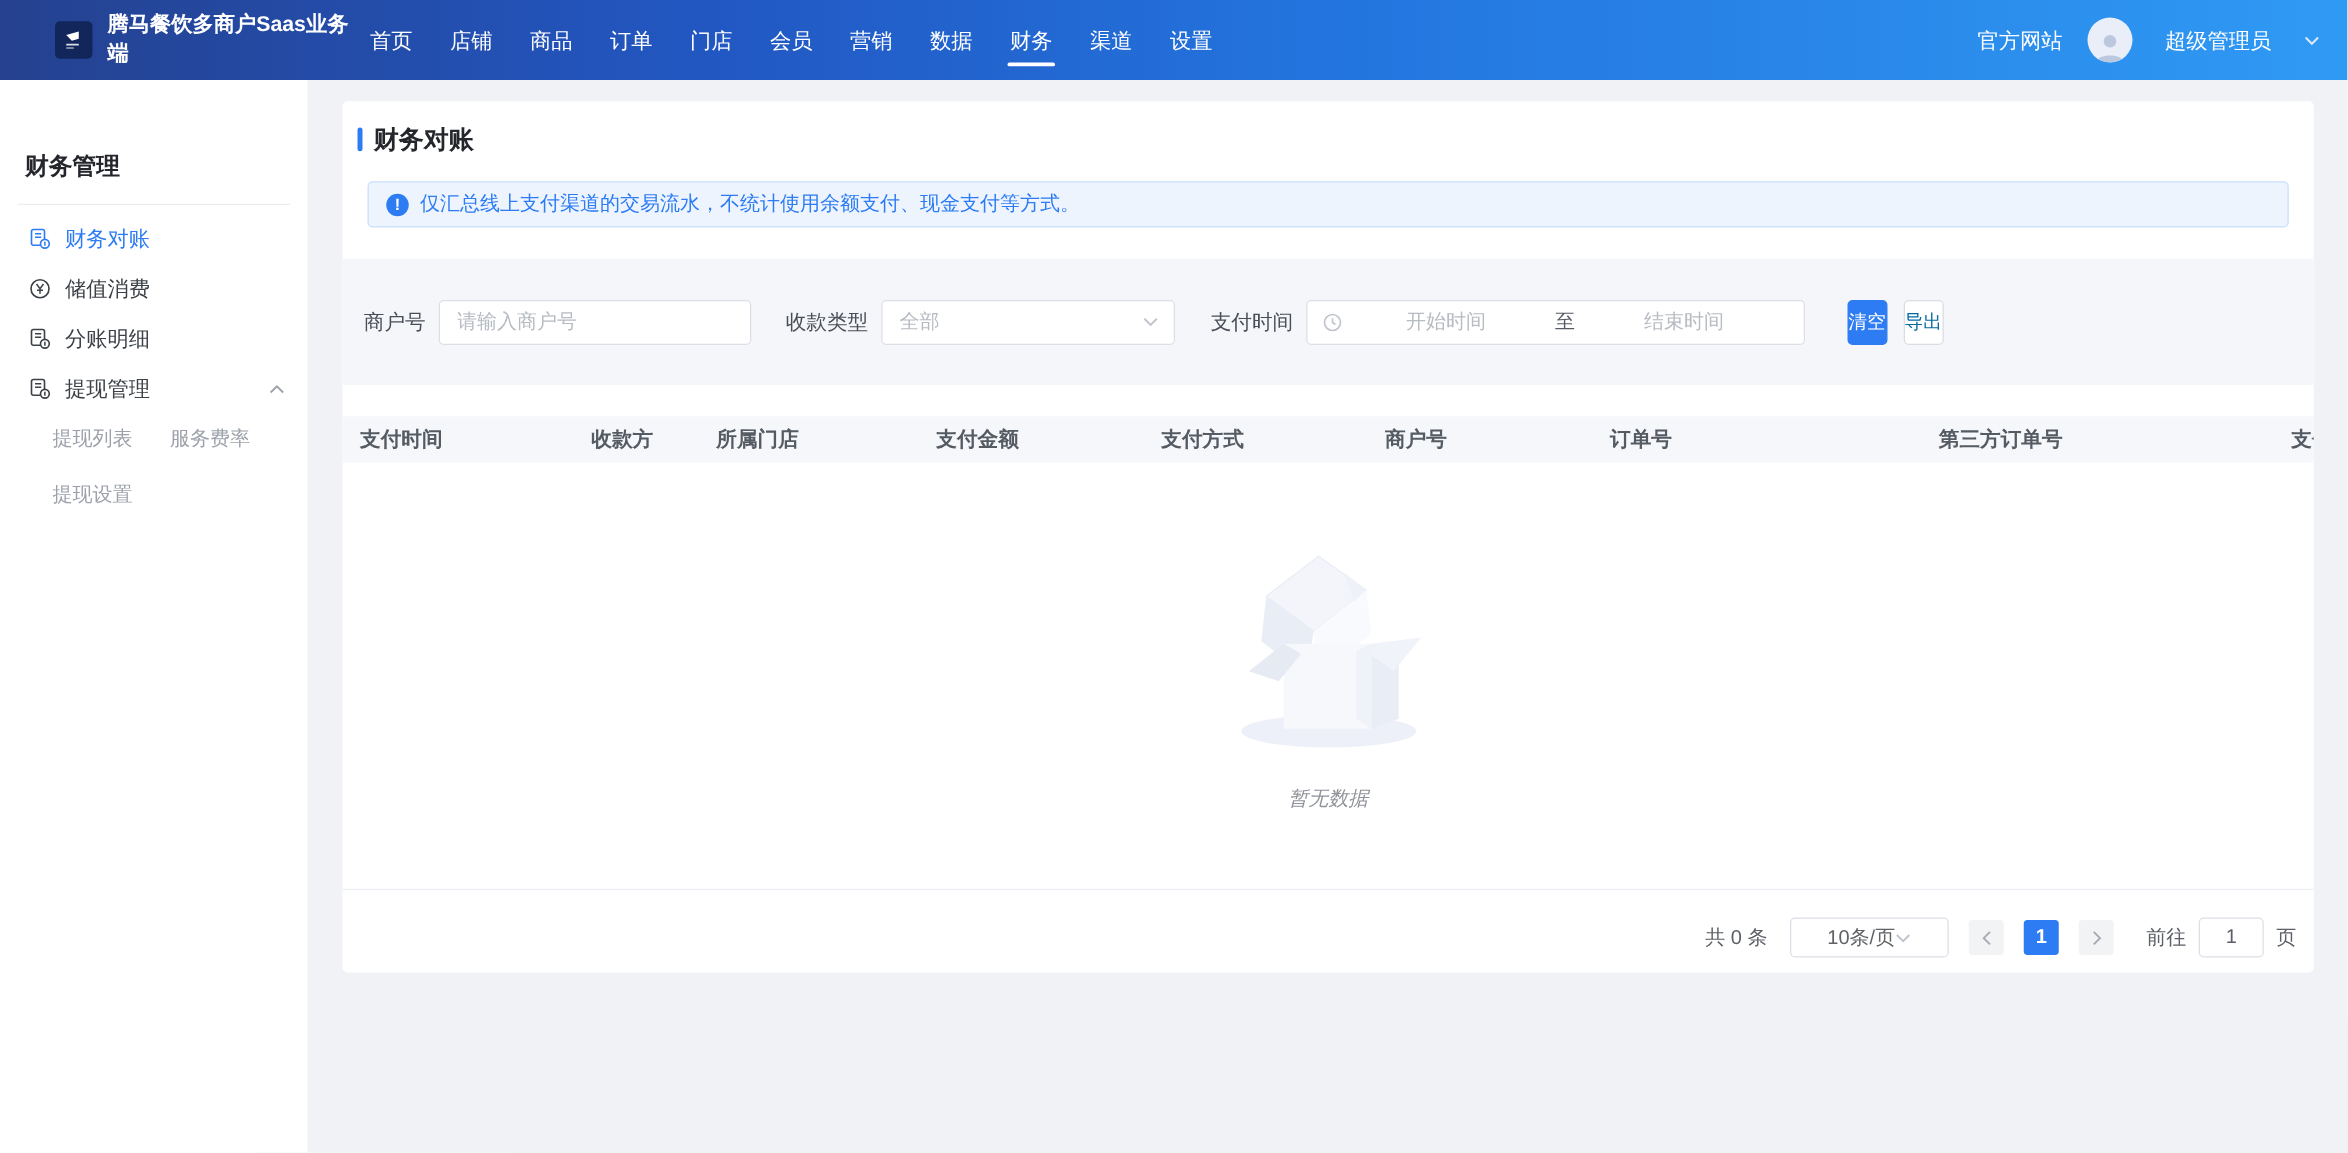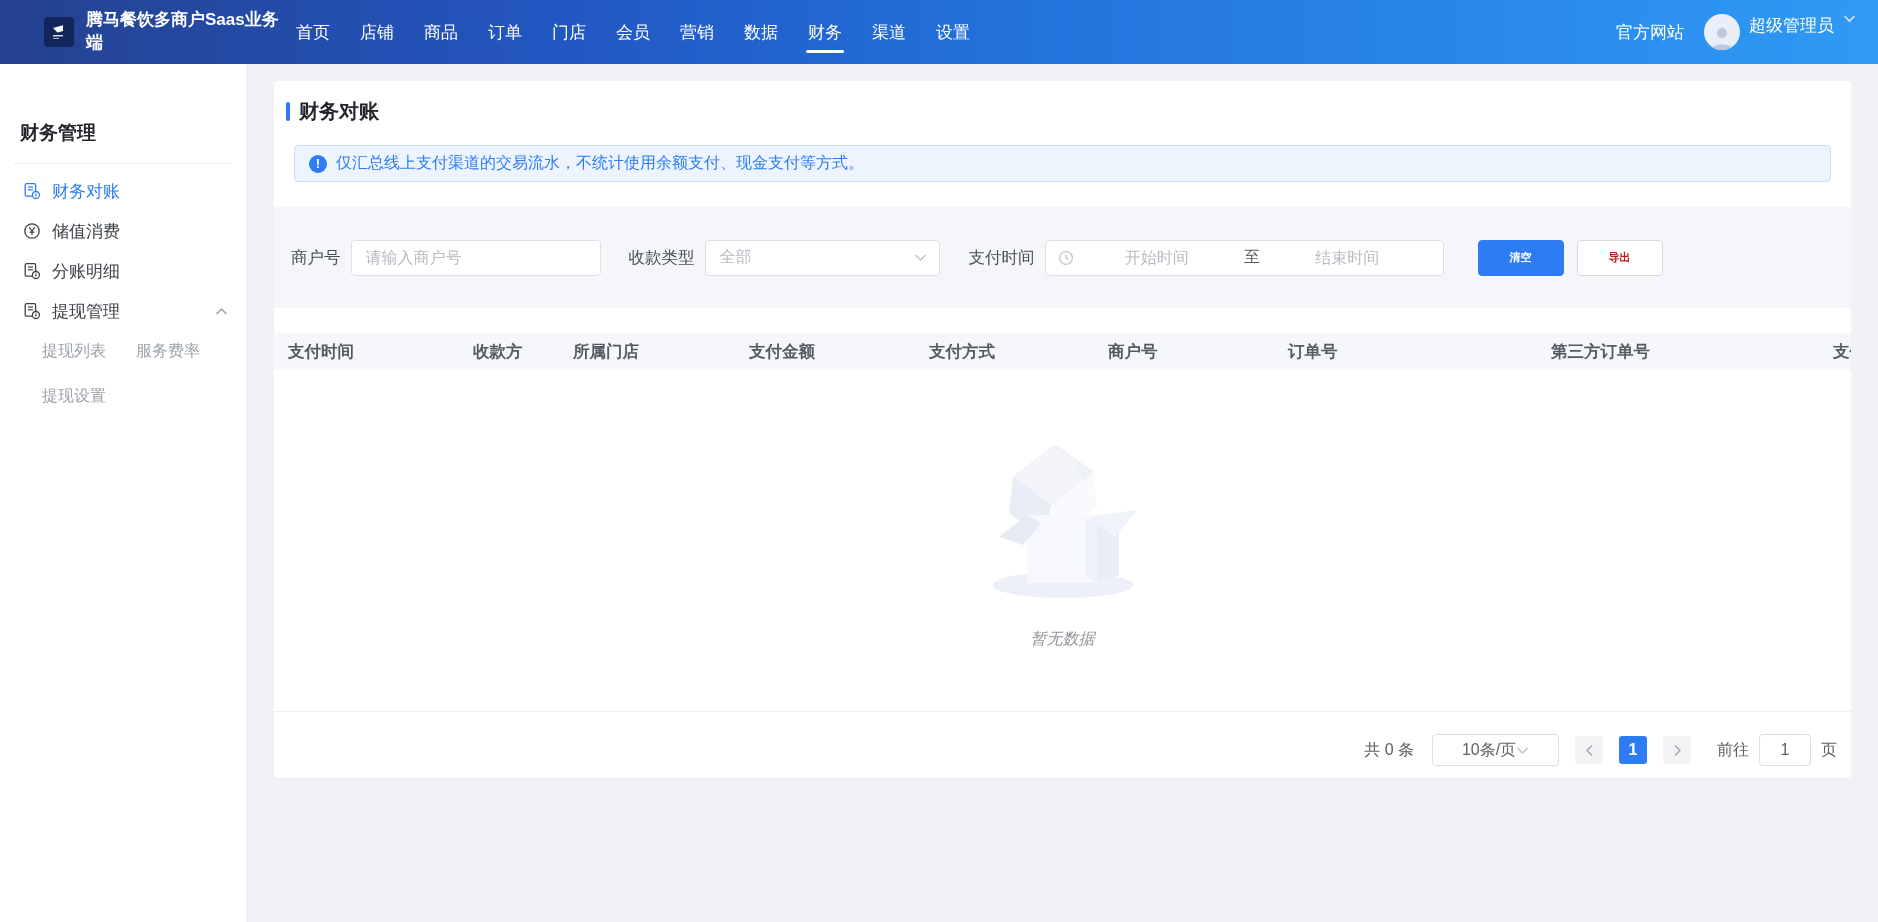--- a/index.html
+++ b/index.html
@@ -13,21 +13,21 @@
   .logo { width:30px; height:30px; background:#13265c; border-radius:4px; flex:0 0 auto;
     display:flex; align-items:center; justify-content:center; margin-right:12px; }
   .brand { width:196px; font-size:17px; font-weight:700; line-height:1.35; color:#fff; }
   .nav { display:flex; align-items:center; height:64px; gap:30px; margin-left:14px; }
   .nav-item { position:relative; height:64px; display:flex; align-items:center;
     font-size:17px; color:#fff; cursor:pointer; white-space:nowrap; }
   .nav-item.active::after { content:""; position:absolute; left:50%; transform:translateX(-50%);
     bottom:11px; width:38px; height:3px; background:#fff; border-radius:2px; }
   .header-right { margin-left:auto; display:flex; align-items:center; gap:20px; }
   .site-link { font-size:17px; color:#fff; cursor:pointer; }
-  .user { display:flex; gap:9px; cursor:pointer; }
+  .user { display:flex; align-items:center; gap:26px; cursor:pointer; }
   .avatar { width:36px; height:36px; border-radius:50%; background:#e9eef8;
     display:flex; align-items:flex-end; justify-content:center; overflow:hidden; }
   .user-name { font-size:17px; color:#fff; }
 
   
   .sidebar { position:absolute; left:0; top:64px; bottom:0; width:246px; background:#fff; }
   .sb-title { padding:22px 0 0 20px; font-size:19px; font-weight:700; color:#24262b;margin-top:34px; }
   .sb-divider { border-top:1px solid #ebedf0; margin:17px 14px 0 14px; }
   .sb-menu { padding-top:7px; }
   .sb-item { height:40px; display:flex; align-items:center; gap:11px;
@@ -61,24 +61,24 @@
   .f-input::placeholder { color:#b7bbc2; }
   .f-select { width:235px; height:36px; border:1px solid #dcdfe6; border-radius:4px;
     background:#fff; display:flex; align-items:center; padding:0 12px 0 14px; cursor:pointer; }
   .f-select .val { flex:1; font-size:16px; color:#b7bbc2; }
   .daterange { width:399px; height:36px; border:1px solid #dcdfe6; border-radius:4px;
     background:#fff; display:flex; align-items:center; padding:0 12px 0 12px; }
   .daterange input { border:none; outline:none; flex:1; min-width:0; text-align:center;
     font-size:16px; color:#333; font-family:inherit; background:transparent; }
   .daterange input::placeholder { color:#b7bbc2; }
   .dr-sep { font-size:16px; color:#565b63; padding:0 4px; }
-  .btn { height:36px; border-radius:4px; font-size:11px; display:flex; align-items:center;
-    justify-content:center; cursor:pointer; padding:0 31px; white-space:nowrap;font-weight:bold; }
+  .btn { height:36px; border-radius:4px; font-size:15px; display:flex; align-items:center;
+    justify-content:center; cursor:pointer; padding:0 0; white-space:nowrap; }
   .btn-primary { background:#2d7cf3; color:#fff; border:1px solid #2d7cf3; }
-  .btn-plain { background:#fff; color:#b91c1c; border:1px solid #d9dce3; }
+  .btn-plain { background:#fff; color:#0369a1; border:1px solid #d9dce3; }
   .gap28 { width:28px; } .gap29 { width:29px; } .gap34 { width:34px; } .gap13 { width:13px; }
 
   .thead { margin-top:25px; height:37px; background:#f6f7fa; display:flex; align-items:center;
     font-size:16.5px; font-weight:600; color:#555b63; overflow:hidden; }
   .th { padding-left:14px; white-space:nowrap; overflow:hidden; flex:0 0 auto; }
   .th:nth-child(1){width:185px} .th:nth-child(2){width:100px} .th:nth-child(3){width:176px}
   .th:nth-child(4){width:180px} .th:nth-child(5){width:179px} .th:nth-child(6){width:180px}
   .th:nth-child(7){width:263px} .th:nth-child(8){width:282px}
   .th:nth-child(9){flex:1 0 30px; min-width:30px}
 

